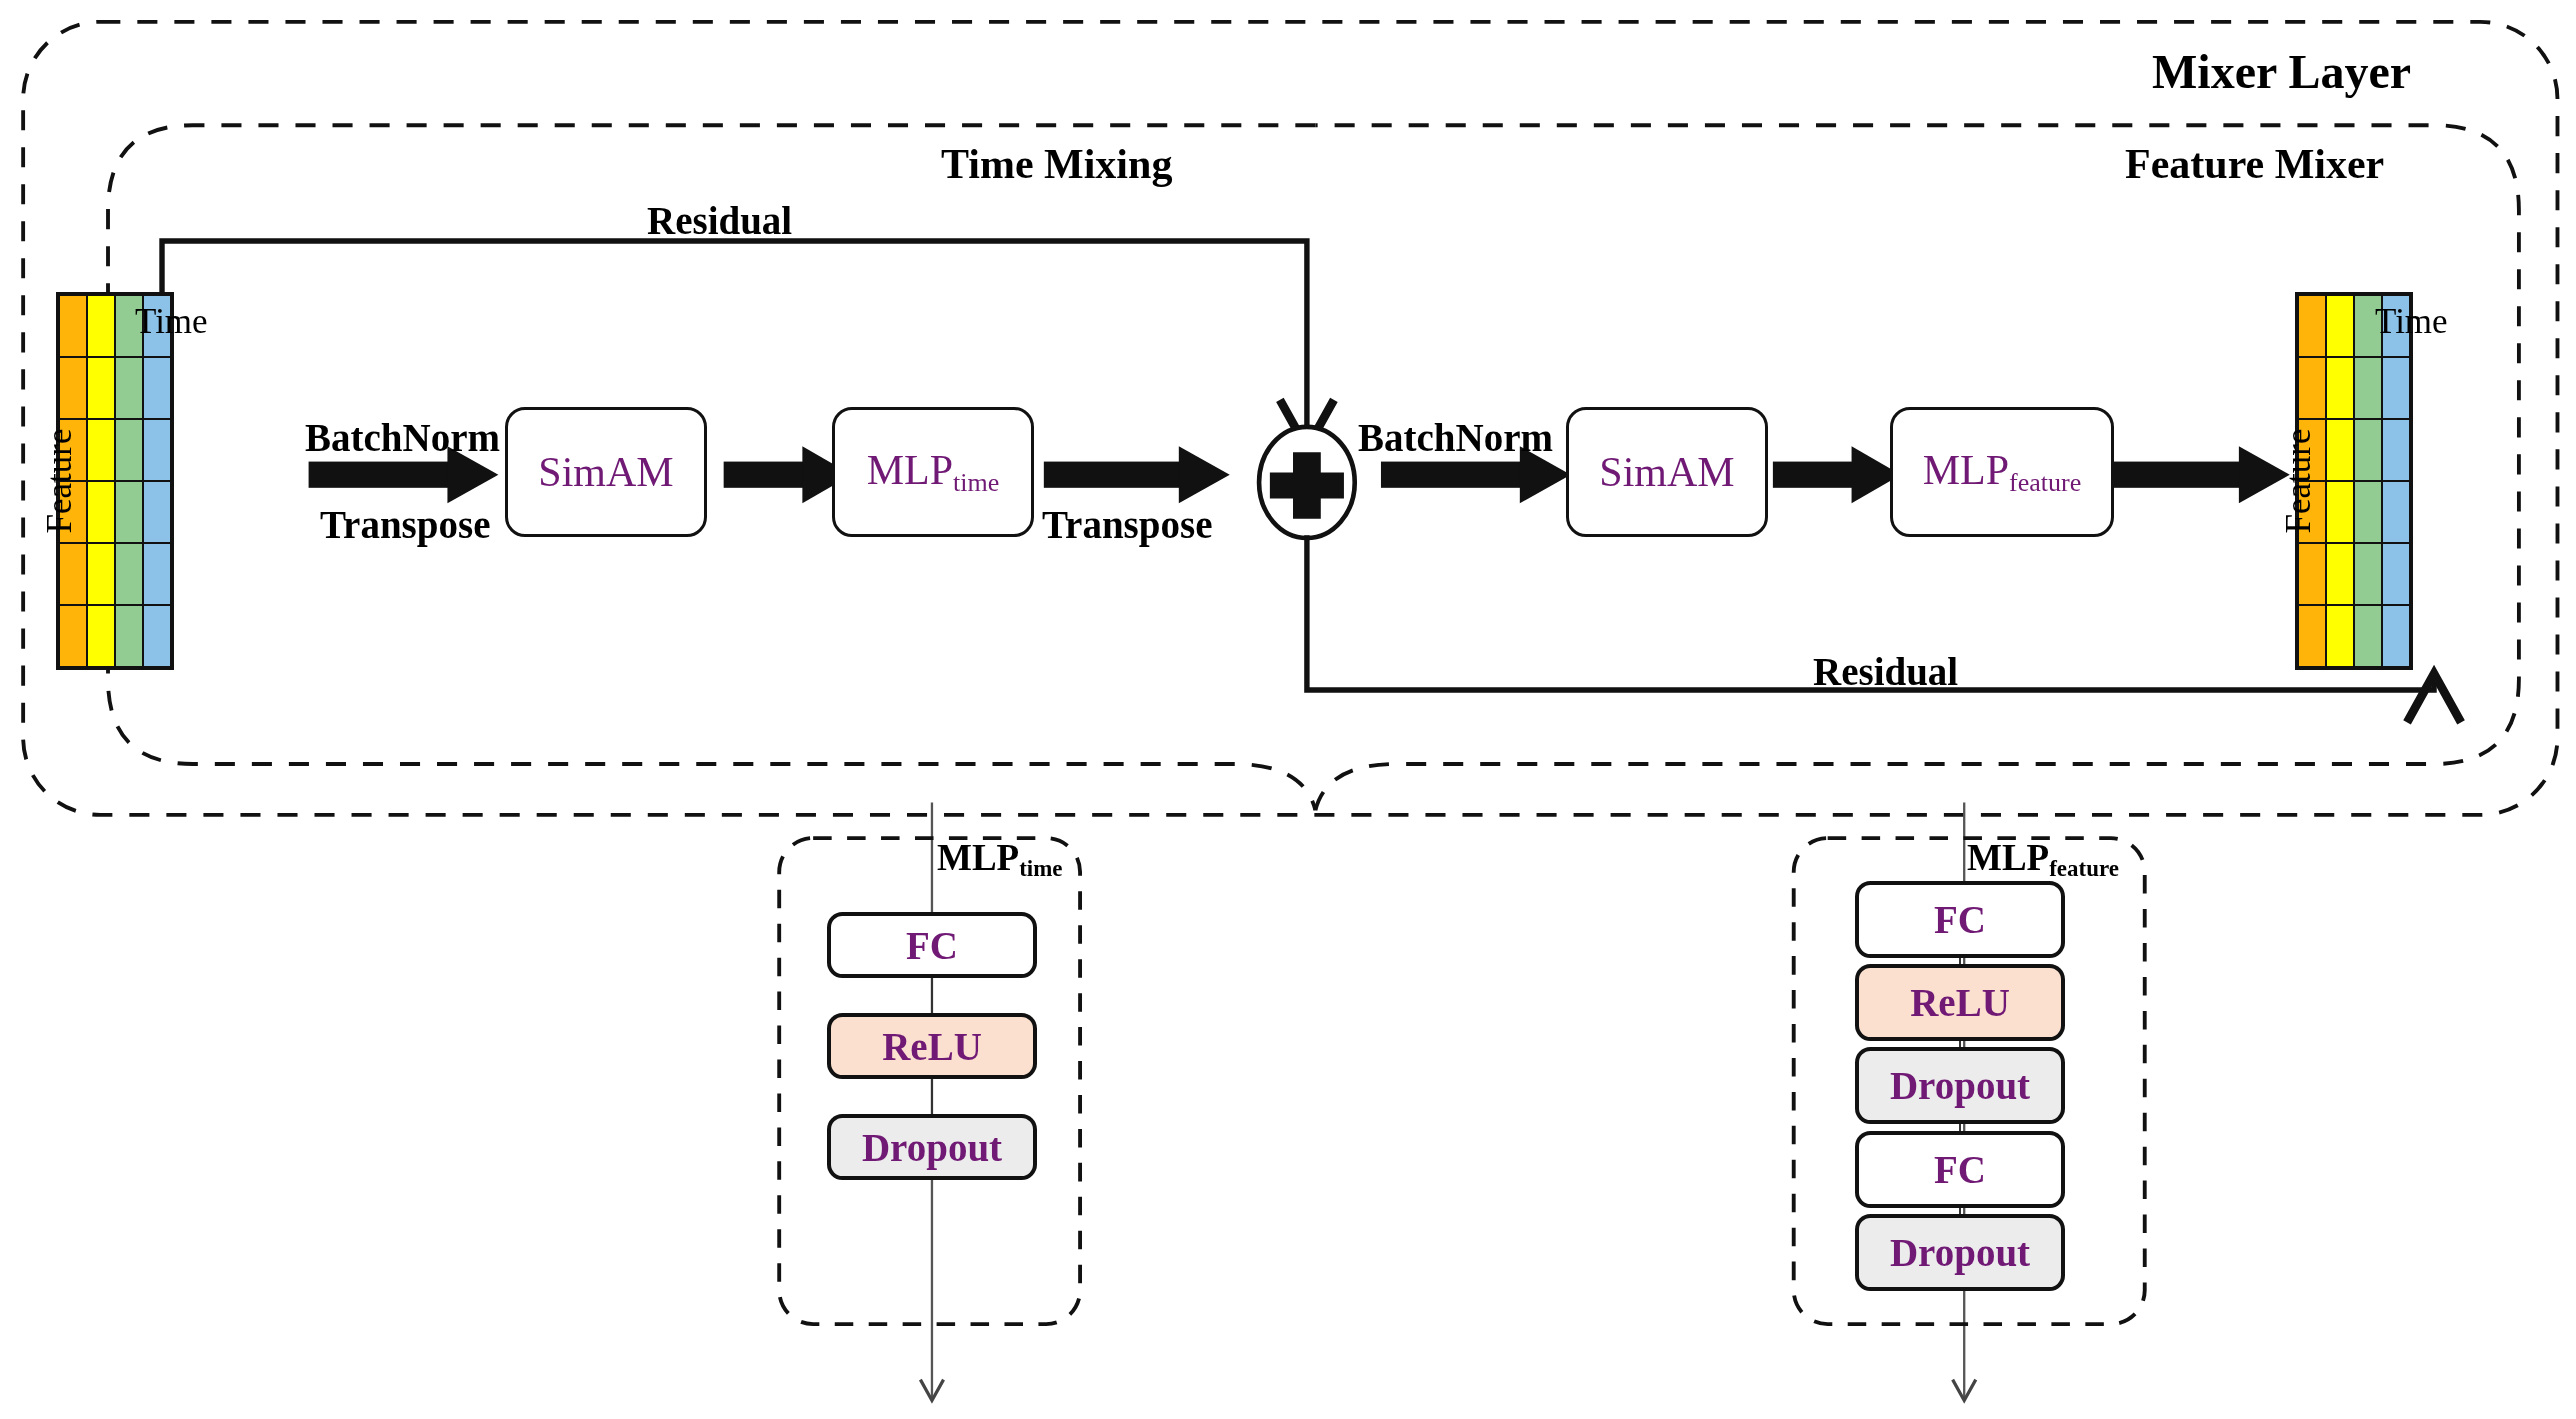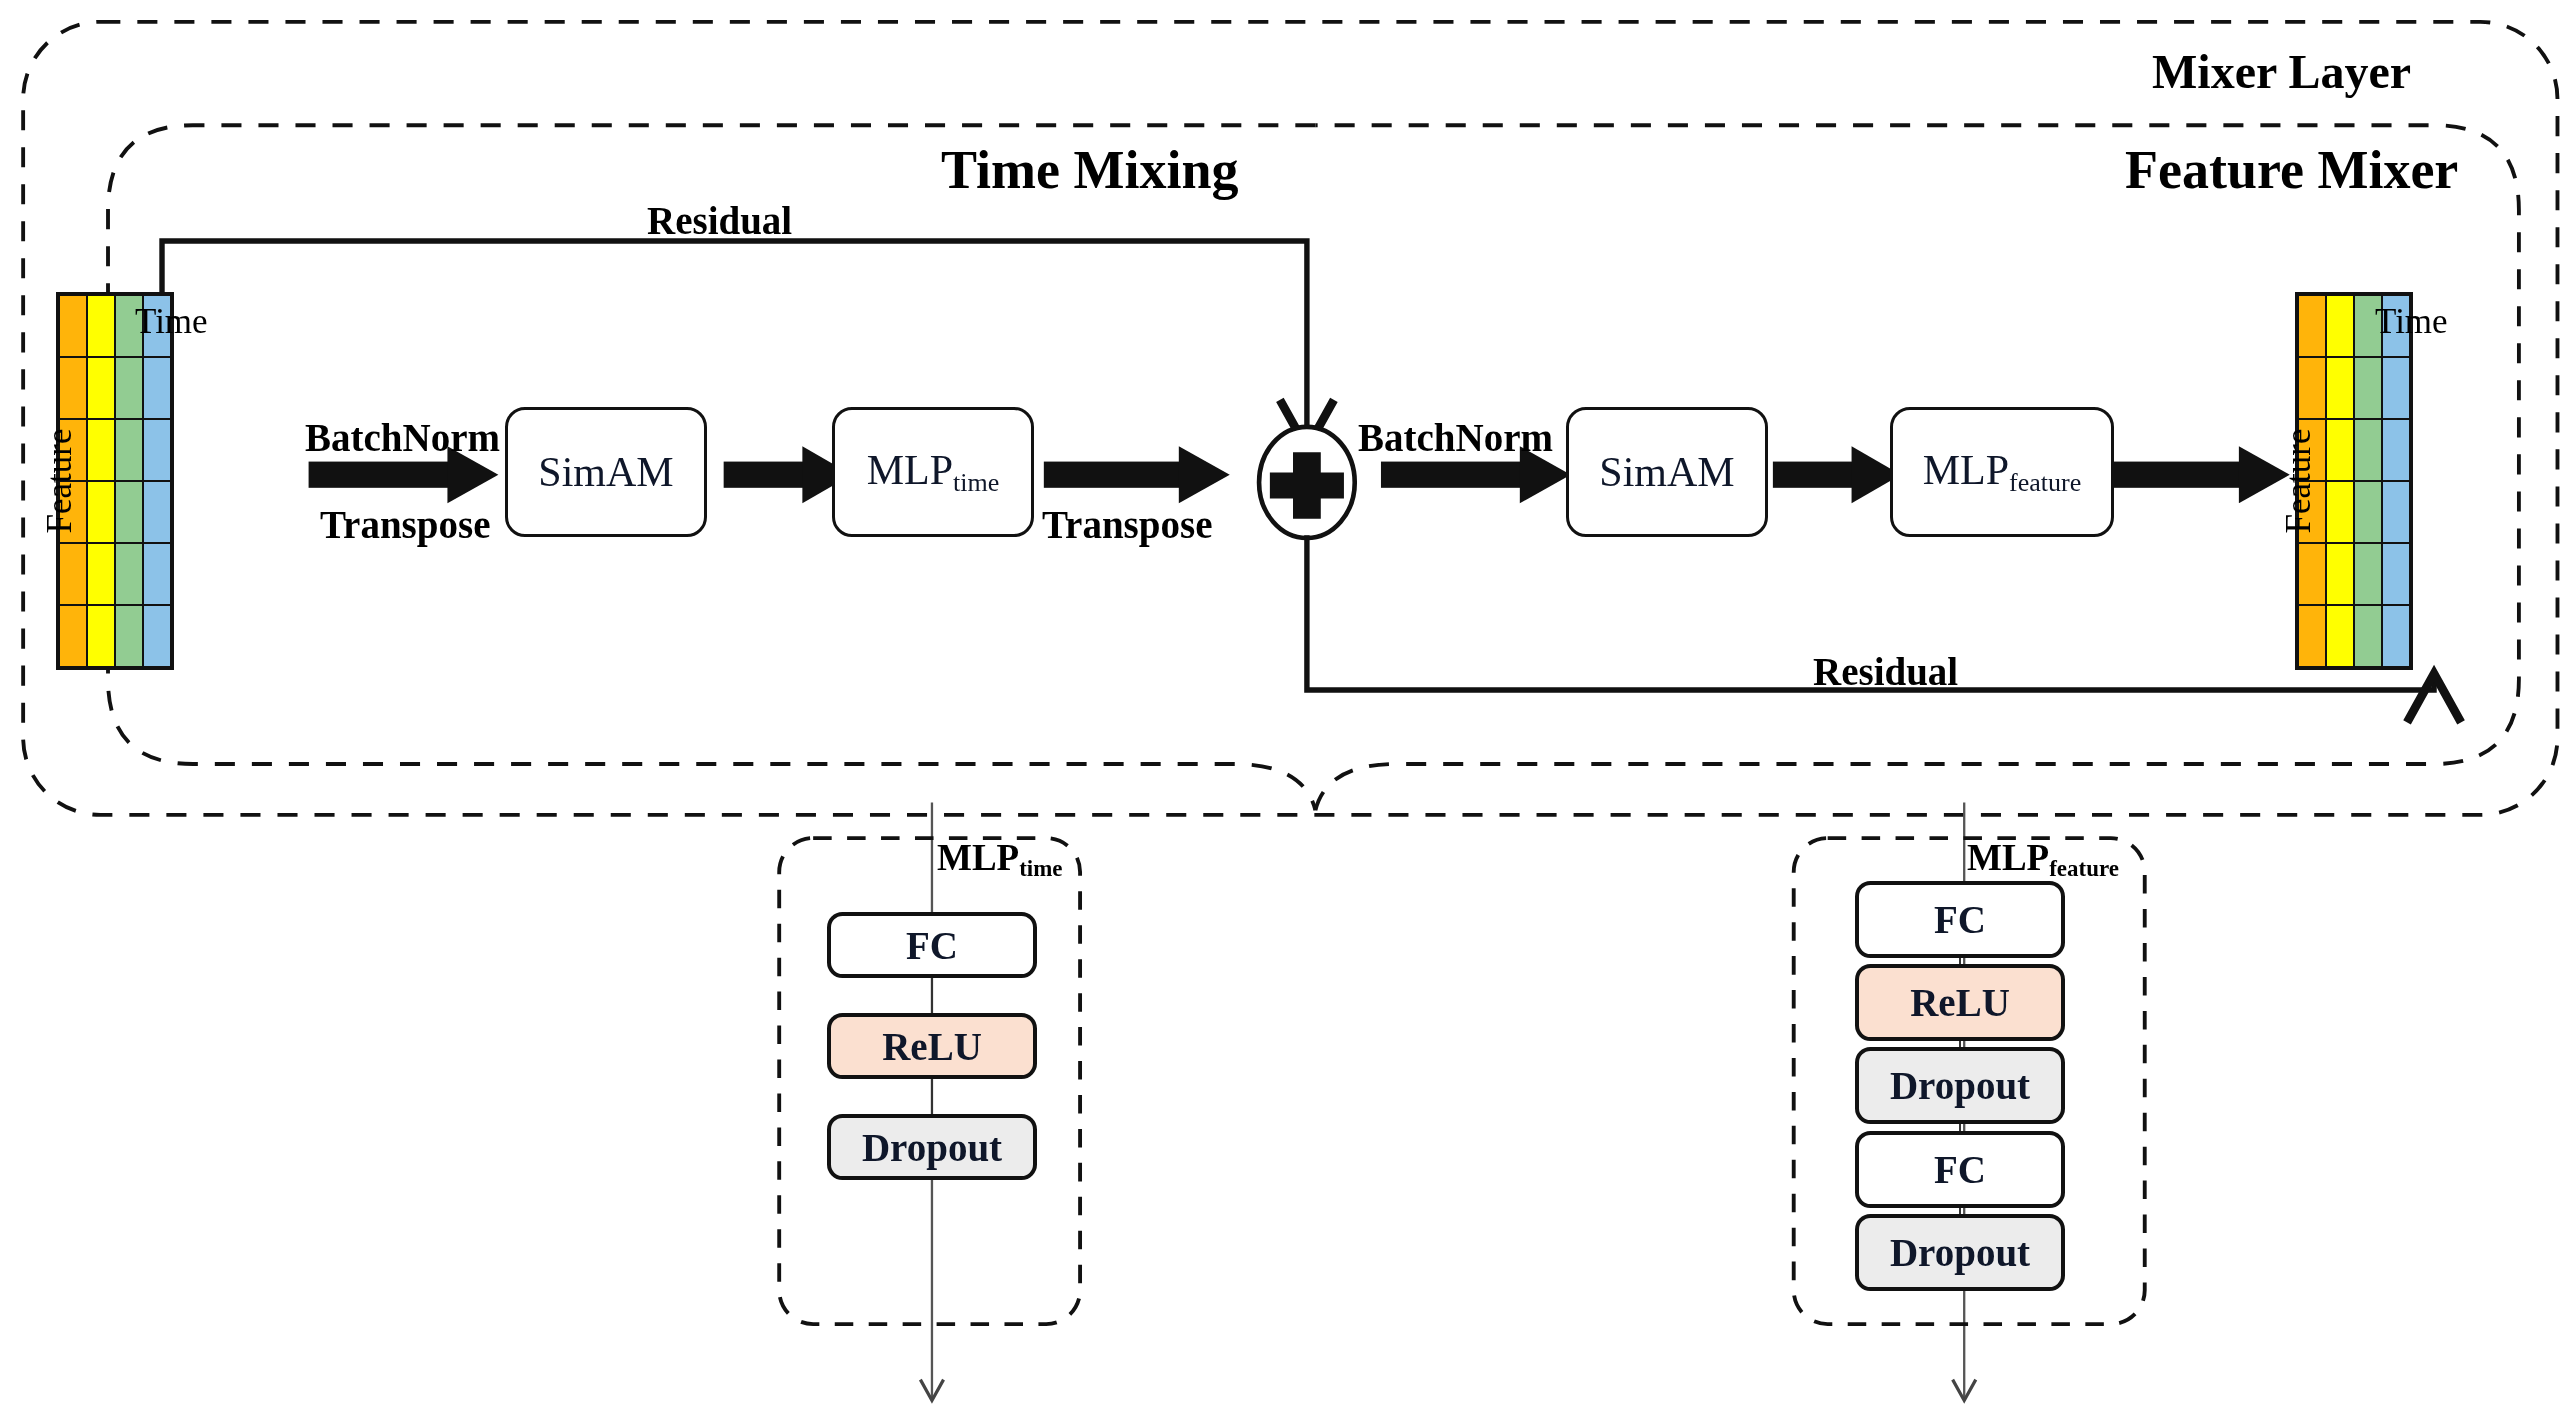--- a/index.html
+++ b/index.html
@@ -3,28 +3,28 @@
 <meta charset="utf-8">
 <style>
   html,body{margin:0;padding:0;background:#ffffff;}
   body{font-family:"Liberation Serif","DejaVu Serif",serif;}
   #stage{position:relative;width:2576px;height:1420px;background:#fff;overflow:hidden;}
   #stage svg{position:absolute;left:0;top:0;width:2576px;height:1420px;}
 
   .lbl{position:absolute;white-space:nowrap;color:#000;font-weight:bold;
        font-family:"Liberation Serif","DejaVu Serif",serif;line-height:1;}
   .title-lg{font-size:48px;}
-  .title-md{font-size:54px;}
+  .title-md{font-size:42px;}
   .op-lbl{font-size:39px;}
   .resid{font-size:39px;}
   .mlp-tag{font-size:37px;}
 
   .node{position:absolute;box-sizing:border-box;border:3.9px solid #111;border-radius:20px;
         background:#fff;display:flex;align-items:center;justify-content:center;
-        font-family:"Liberation Serif","DejaVu Serif",serif;color:#0f172a;}
+        font-family:"Liberation Serif","DejaVu Serif",serif;color:#701a75;}
   .node.bignode{font-size:42px;}
   .node.small{font-size:39px;font-weight:bold;border-width:4.6px;border-radius:15.4px;}
   .node .sub{font-size:0.62em;vertical-align:-0.28em;letter-spacing:0;}
 
   .matrix{position:absolute;display:grid;border:3.1px solid #111;box-sizing:content-box;}
   .cell{border:1.5px solid #111;box-sizing:border-box;position:relative;}
   .mtime{position:absolute;font-size:35px;font-weight:normal;color:#000;white-space:nowrap;}
   .mfeat{position:absolute;font-size:35px;font-weight:normal;color:#000;white-space:nowrap;
          transform-origin:center center;}
 </style>

